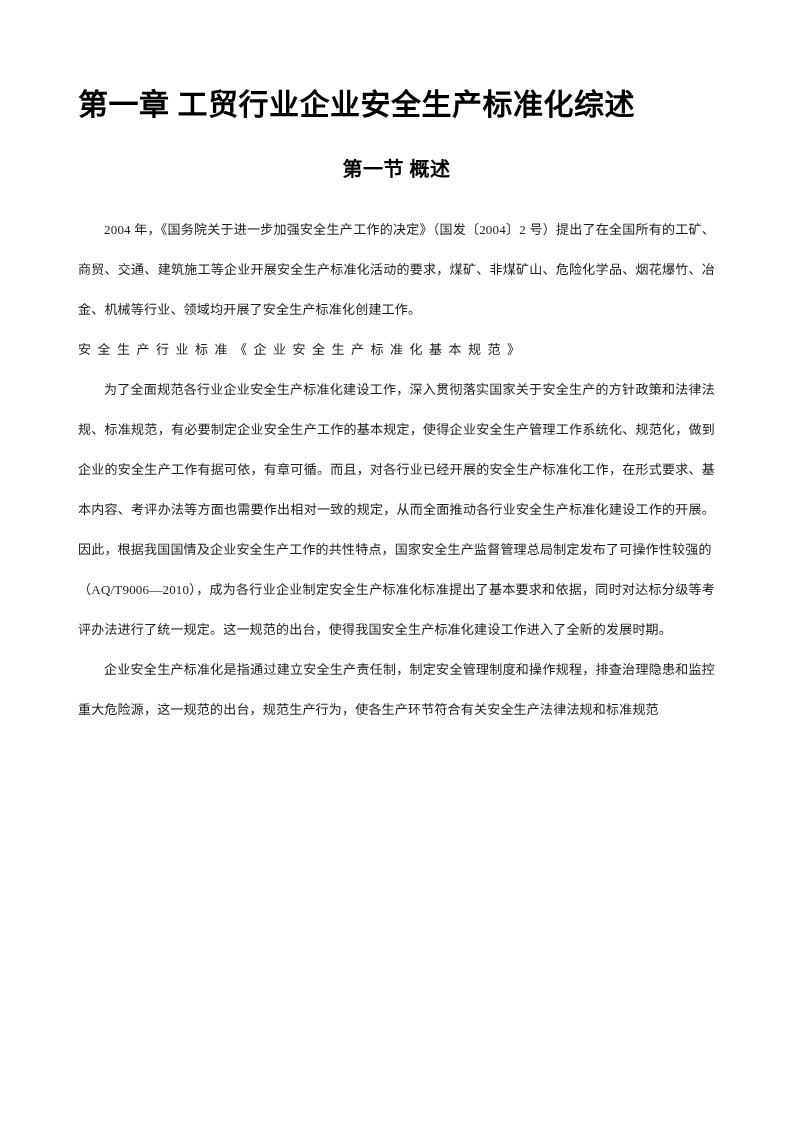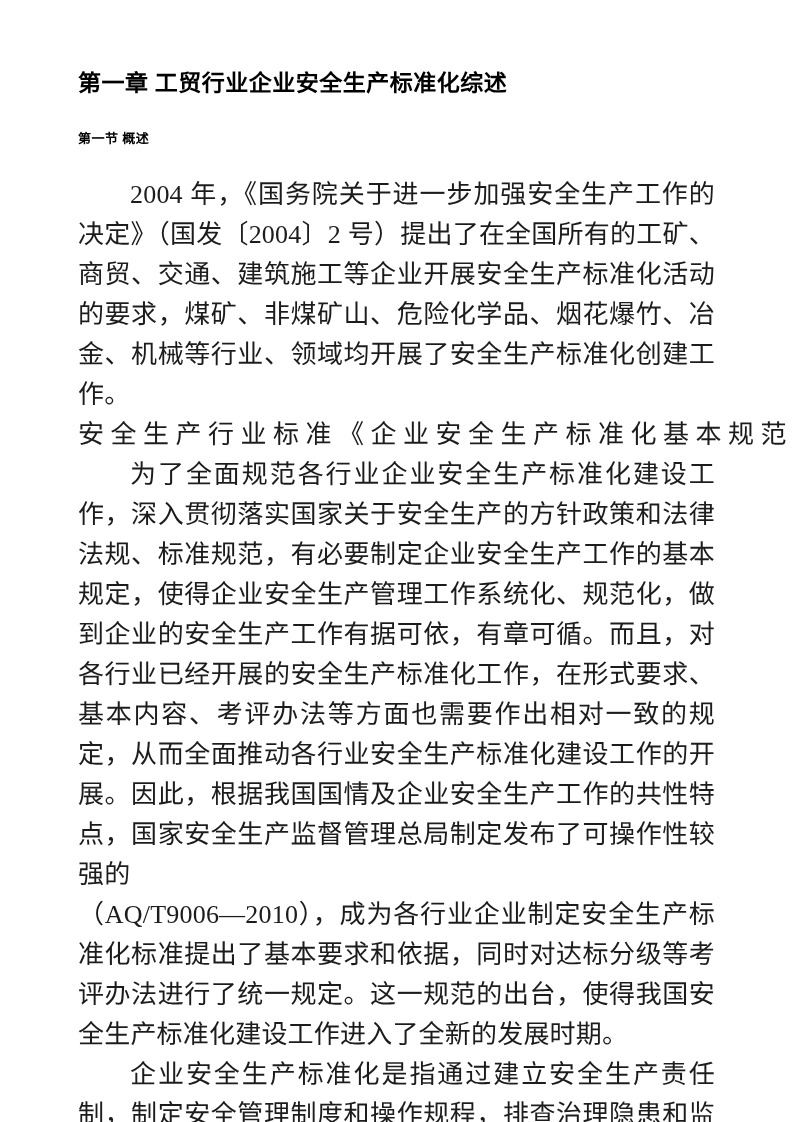--- a/index.html
+++ b/index.html
@@ -24,48 +24,48 @@
   }
   .content {
     position: absolute;
     left: 78px;
     top: 0;
     width: 637px;
   }
 
   
   .chapter-title {
-    font-size: 23px;
+    font-size: 30px;
     font-weight: bold;
     line-height: 1.0;
     letter-spacing: 0.5px;
     color: #000000;
     margin: 0;
-    padding-top: 72px;
+    padding-top: 90px;
     text-align: left;
     white-space: nowrap;
   }
 
   
   .section-heading {
-    font-size: 13px;
+    font-size: 20px;
     font-weight: bold;
-    text-align: left;
+    text-align: center;
     color: #000000;
     margin: 0;
     padding-top: 33px;
     letter-spacing: 0.5px;
   }
 
   
   .body-block {
     padding-top: 28px;
   }
   p.para {
-    font-size: 26px;
+    font-size: 13px;
     line-height: 40px;
     margin: 0;
     text-align: justify;
     text-justify: inter-character;
     text-align-last: left;
     letter-spacing: 0.2px;
     color: #1c1c1c;
     text-indent: 2em;
   }
   p.para + p.para {

